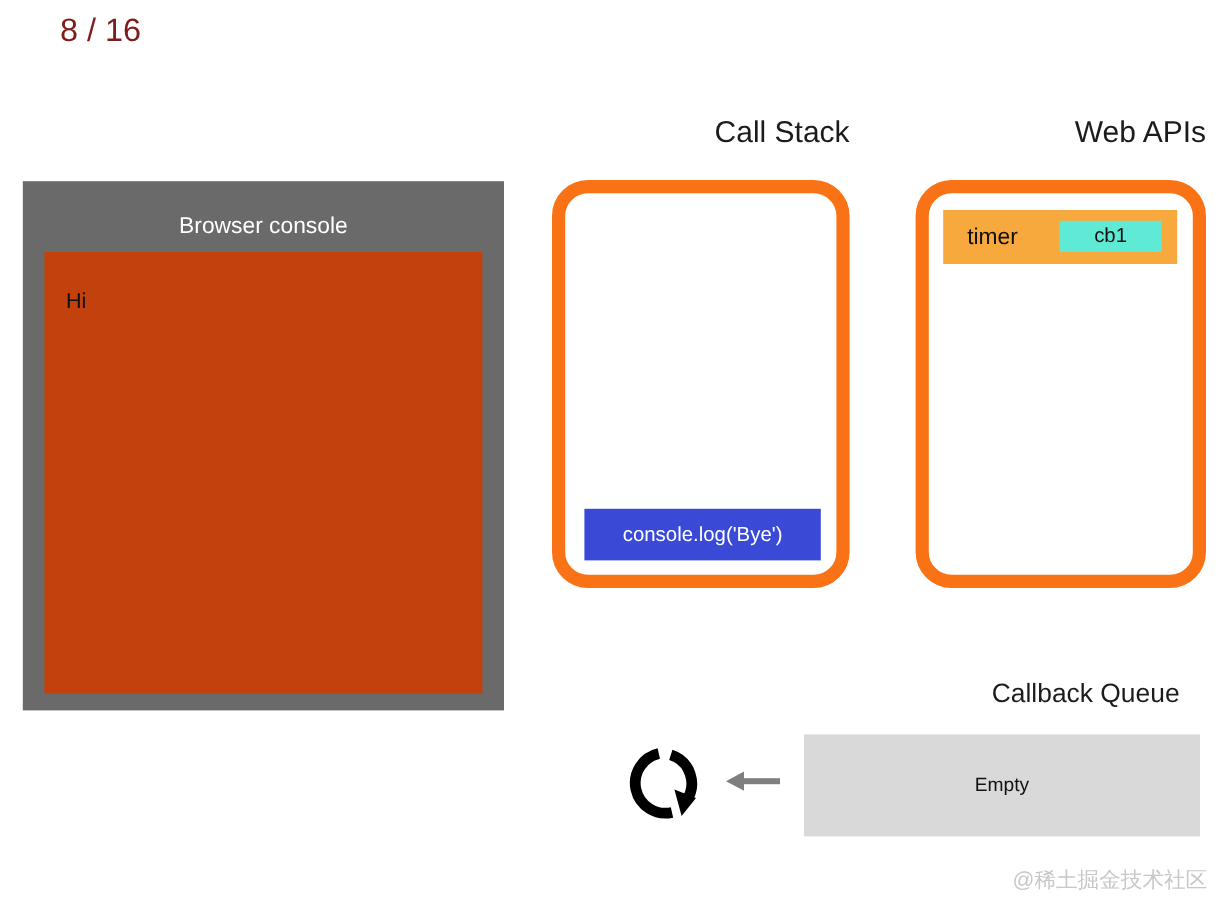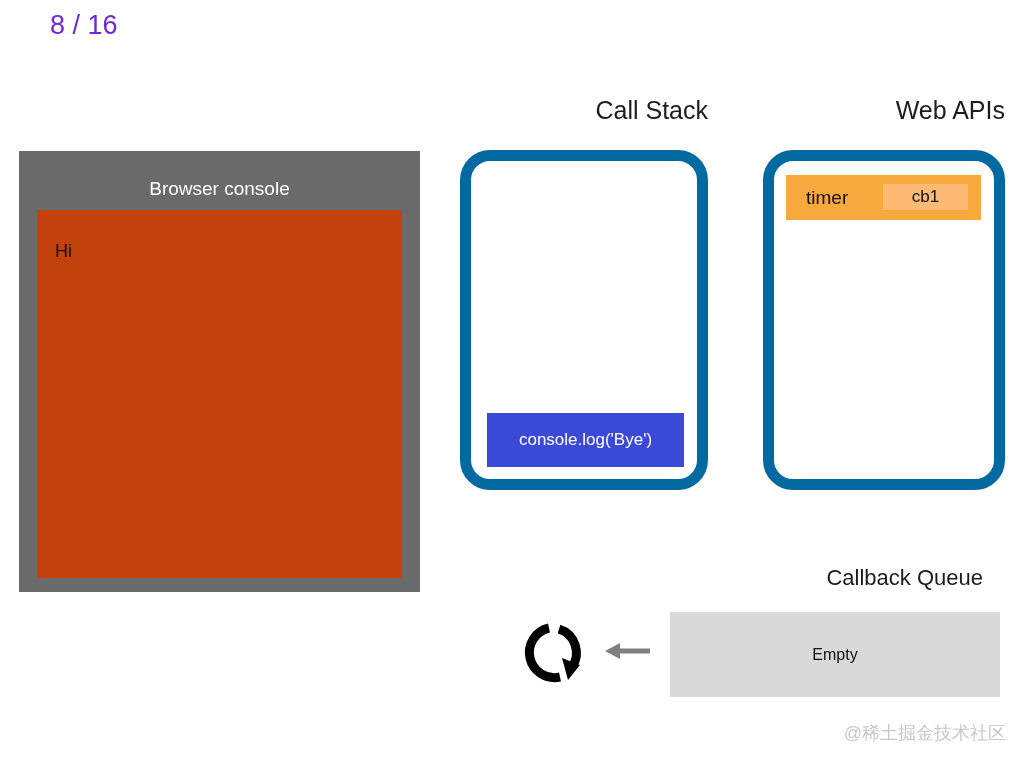--- a/index.html
+++ b/index.html
@@ -15,21 +15,21 @@
     background: #ffffff;
     overflow: hidden;
   }
 
   
   .counter {
     position: absolute;
     left: 50px;
     top: 10px;
     font-size: 27px;
-    color: #6d28d9;
+    color: #7f1d1d;
   }
 
   
   .console {
     position: absolute;
     left: 19px;
     top: 151px;
     width: 401px;
     height: 441px;
     background: #6a6a6a;
@@ -73,34 +73,34 @@
   .web-apis-title   { left: 763px; top: 96px;  width: 242px; font-size: 25px; }
   .event-loop-title { left: 452px; top: 565px; width: 200px; font-size: 22px; }
   .queue-title      { left: 683px; top: 565px; width: 300px; font-size: 22px; }
 
   
   .frame {
     position: absolute;
     top: 150px;
     height: 340px;
     box-sizing: border-box;
-    border: 11px solid #0369a1;
+    border: 11px solid #f97316;
     border-radius: 30px;
     background: #ffffff;
   }
   .call-stack-box { left: 460px; width: 248px; }
   .web-apis-box   { left: 763px; width: 242px; }
 
   
   .stack-frame {
     position: absolute;
     left: 16px;
     right: 13px;
     bottom: 12px;
-    height: 54px;
+    height: 43px;
     background: #3a49d6;
     color: #ffffff;
     font-size: 17px;
     display: flex;
     align-items: center;
     justify-content: center;
   }
 
   
   .api-task {
@@ -117,21 +117,21 @@
     margin-left: 20px;
     font-size: 19px;
     color: #111111;
   }
   .api-callback {
     position: absolute;
     right: 13px;
     top: 9px;
     width: 85px;
     height: 26px;
-    background: #fdba74;
+    background: #5eead4;
     color: #111111;
     font-size: 17px;
     display: flex;
     align-items: center;
     justify-content: center;
   }
 
   
   .loop-icon {
     position: absolute;

